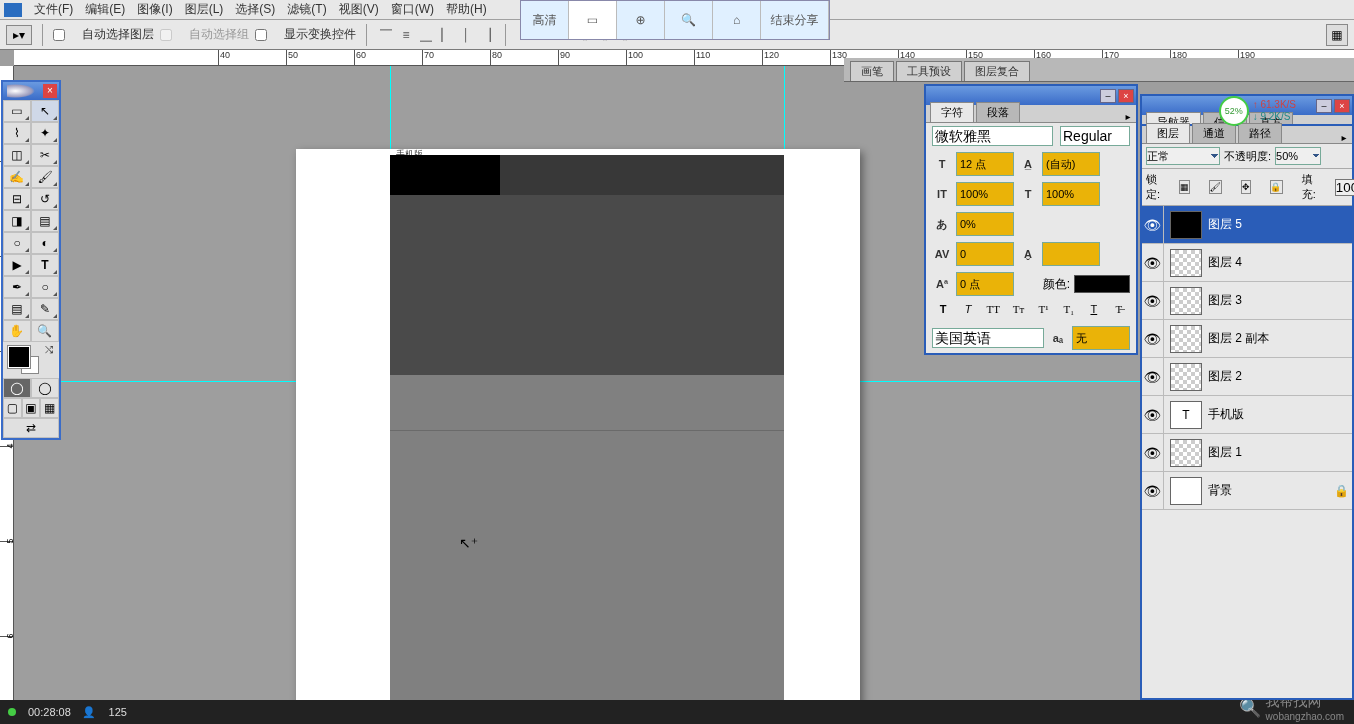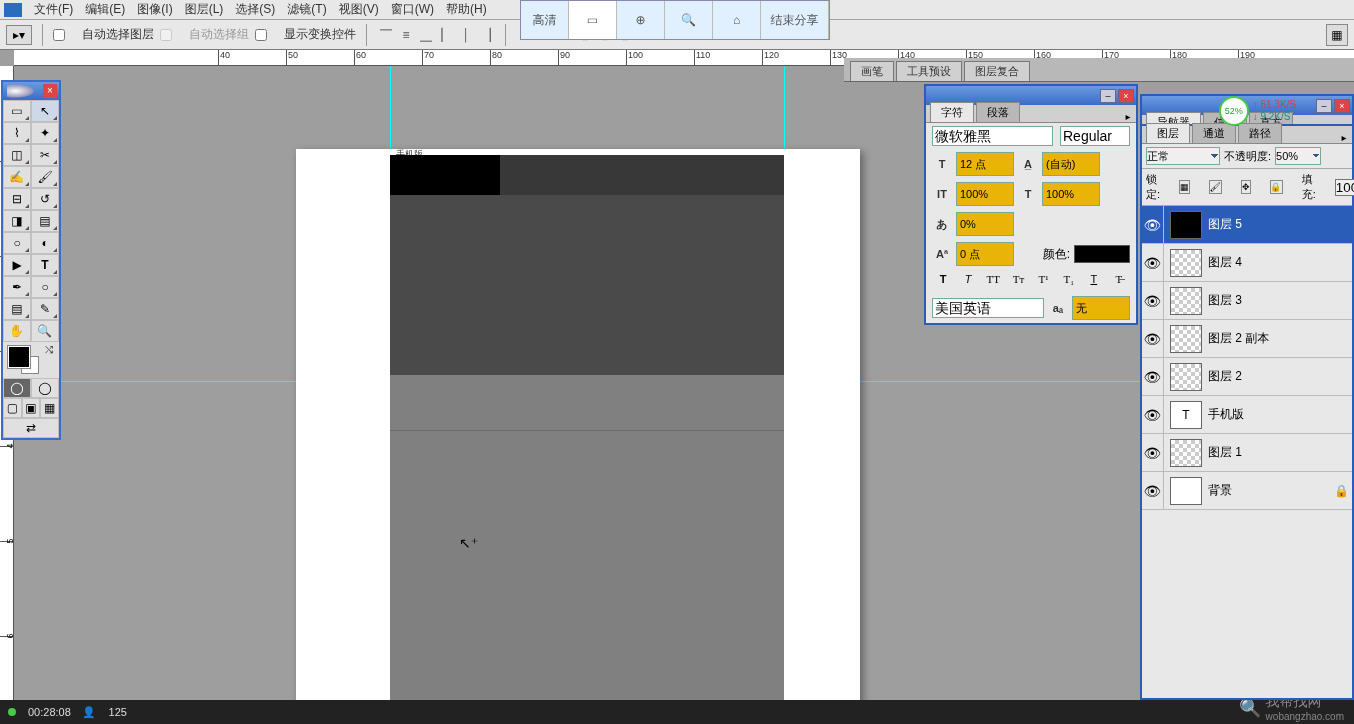--- a/index.html
+++ b/index.html
@@ -328,20 +328,26 @@
     <div class="ico">IT</div>
     <input class="char-input" value="100%" style="">
     <div class="ico">T</div>
     <input class="char-input" value="100%" style="">
   </div>
   <div class="char-row">
     <div class="ico">あ</div>
     <select class="char-input"><option>0%</option></select>
   </div>
   <div class="char-row">
+    <div class="ico">AV</div>
+    <select class="char-input"><option>0</option></select>
+    <div class="ico">A̬</div>
+    <select class="char-input"><option></option></select>
+  </div>
+  <div class="char-row">
     <div class="ico">Aª</div>
     <input class="char-input" value="0 点" style="">
     <span style="margin-left:auto">颜色:</span>
     <div class="color-swatch-panel"></div>
   </div>
   <div class="type-buttons">
     <div class="type-btn"><b>T</b></div>
     <div class="type-btn"><i>T</i></div>
     <div class="type-btn">TT</div>
     <div class="type-btn">Tᴛ</div>

